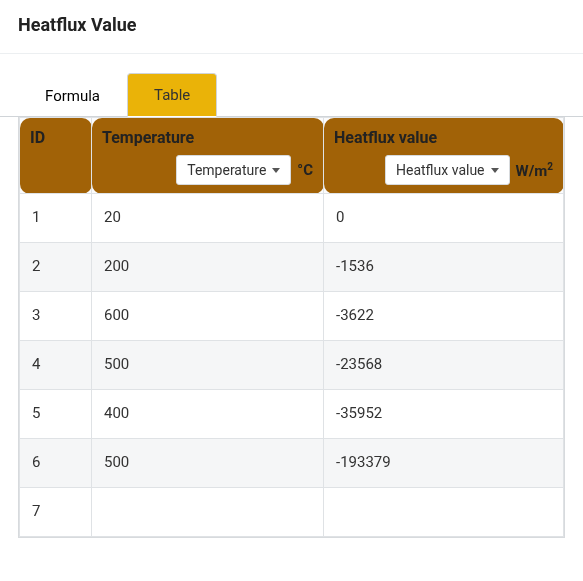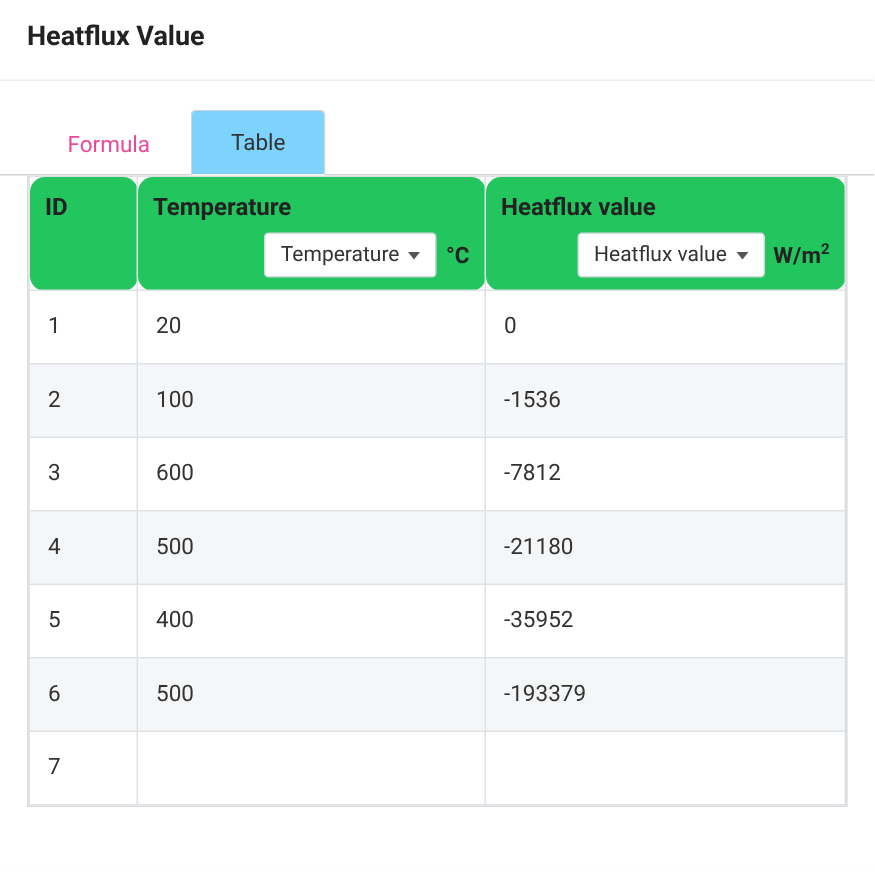--- a/index.html
+++ b/index.html
@@ -23,32 +23,32 @@
   .tabs {
     display: flex;
     align-items: flex-end;
     padding: 18px 18px 0 18px;
     border-bottom: 1px solid #d0d4d8;
   }
   .tab {
     padding: 12px 26px;
     font-size: 15px;
     cursor: pointer;
-    color: #ec4899;
+    color: #000000;
     border: 1px solid transparent;
     border-bottom: none;
     position: relative;
     top: 1px;
   }
   .tab.active {
     color: #333;
     border: 1px solid #d0d4d8;
     border-bottom: 1px solid #fff;
     border-radius: 4px 4px 0 0;
-    background: #7dd3fc;
+    background: #eab308;
   }
   .table-wrap {
     margin: 0 18px 0 18px;
     border-left: 1px solid #d7dadd;
     border-right: 1px solid #d7dadd;
     border-bottom: 1px solid #d7dadd;
     background: #fbfbfc;
   }
   table {
     border-collapse: collapse;
@@ -58,21 +58,21 @@
   col.id-col { width: 72px; }
   col.temp-col { width: 232px; }
   col.hf-col { width: auto; }
   th, td {
     border: 1px solid #dfe2e5;
     padding: 0;
     vertical-align: top;
     text-align: left;
   }
   th {
-    background: #22c55e;
+    background: #a16207;
     font-weight: 700;
     font-size: 16px;
     color: #222;
     border-radius: 10px;
   }
   .th-inner {
     padding: 10px 10px 8px 10px;
   }
   .th-sub {
     display: flex;
@@ -184,46 +184,46 @@
           </td>
           <td>
             <div class="cell">0</div>
           </td>
         </tr>
         <tr>
           <td>
             <div class="cell id-cell">2</div>
           </td>
           <td>
-            <div class="cell">100</div>
+            <div class="cell">200</div>
           </td>
           <td>
             <div class="cell">-1536</div>
           </td>
         </tr>
         <tr>
           <td>
             <div class="cell id-cell">3</div>
           </td>
           <td>
             <div class="cell">600</div>
           </td>
           <td>
-            <div class="cell">-7812</div>
+            <div class="cell">-3622</div>
           </td>
         </tr>
         <tr>
           <td>
             <div class="cell id-cell">4</div>
           </td>
           <td>
             <div class="cell">500</div>
           </td>
           <td>
-            <div class="cell">-21180</div>
+            <div class="cell">-23568</div>
           </td>
         </tr>
         <tr>
           <td>
             <div class="cell id-cell">5</div>
           </td>
           <td>
             <div class="cell">400</div>
           </td>
           <td>

